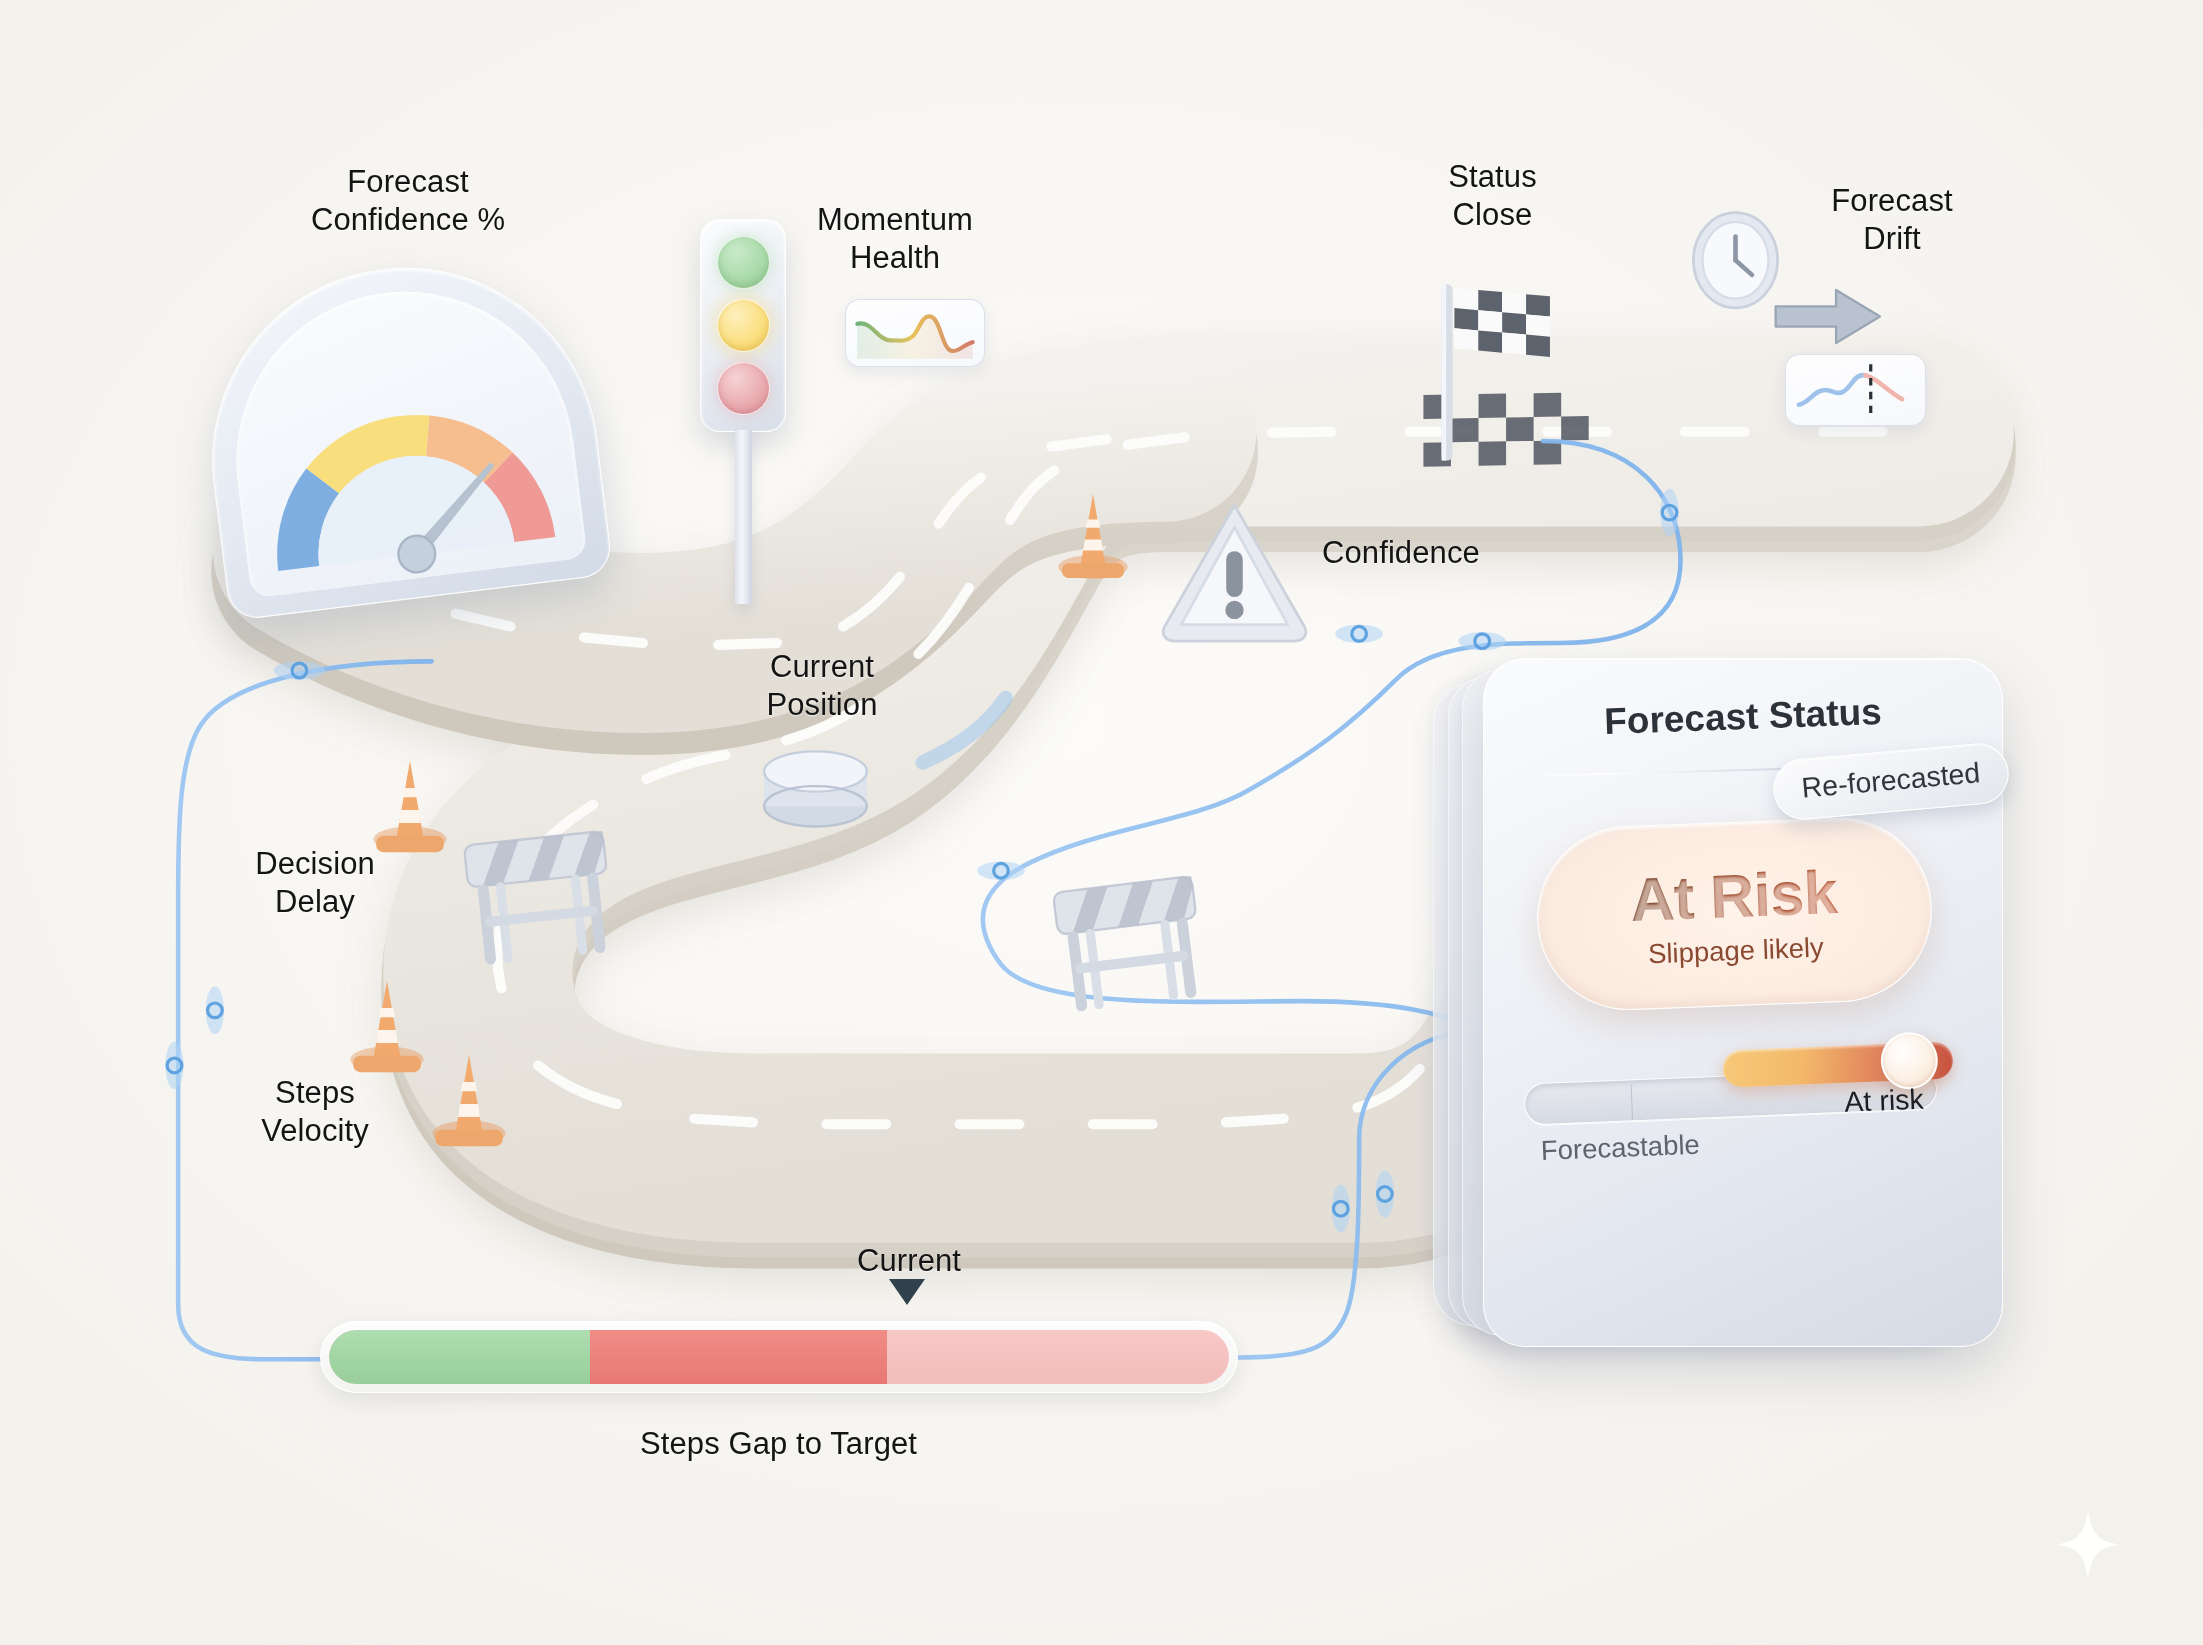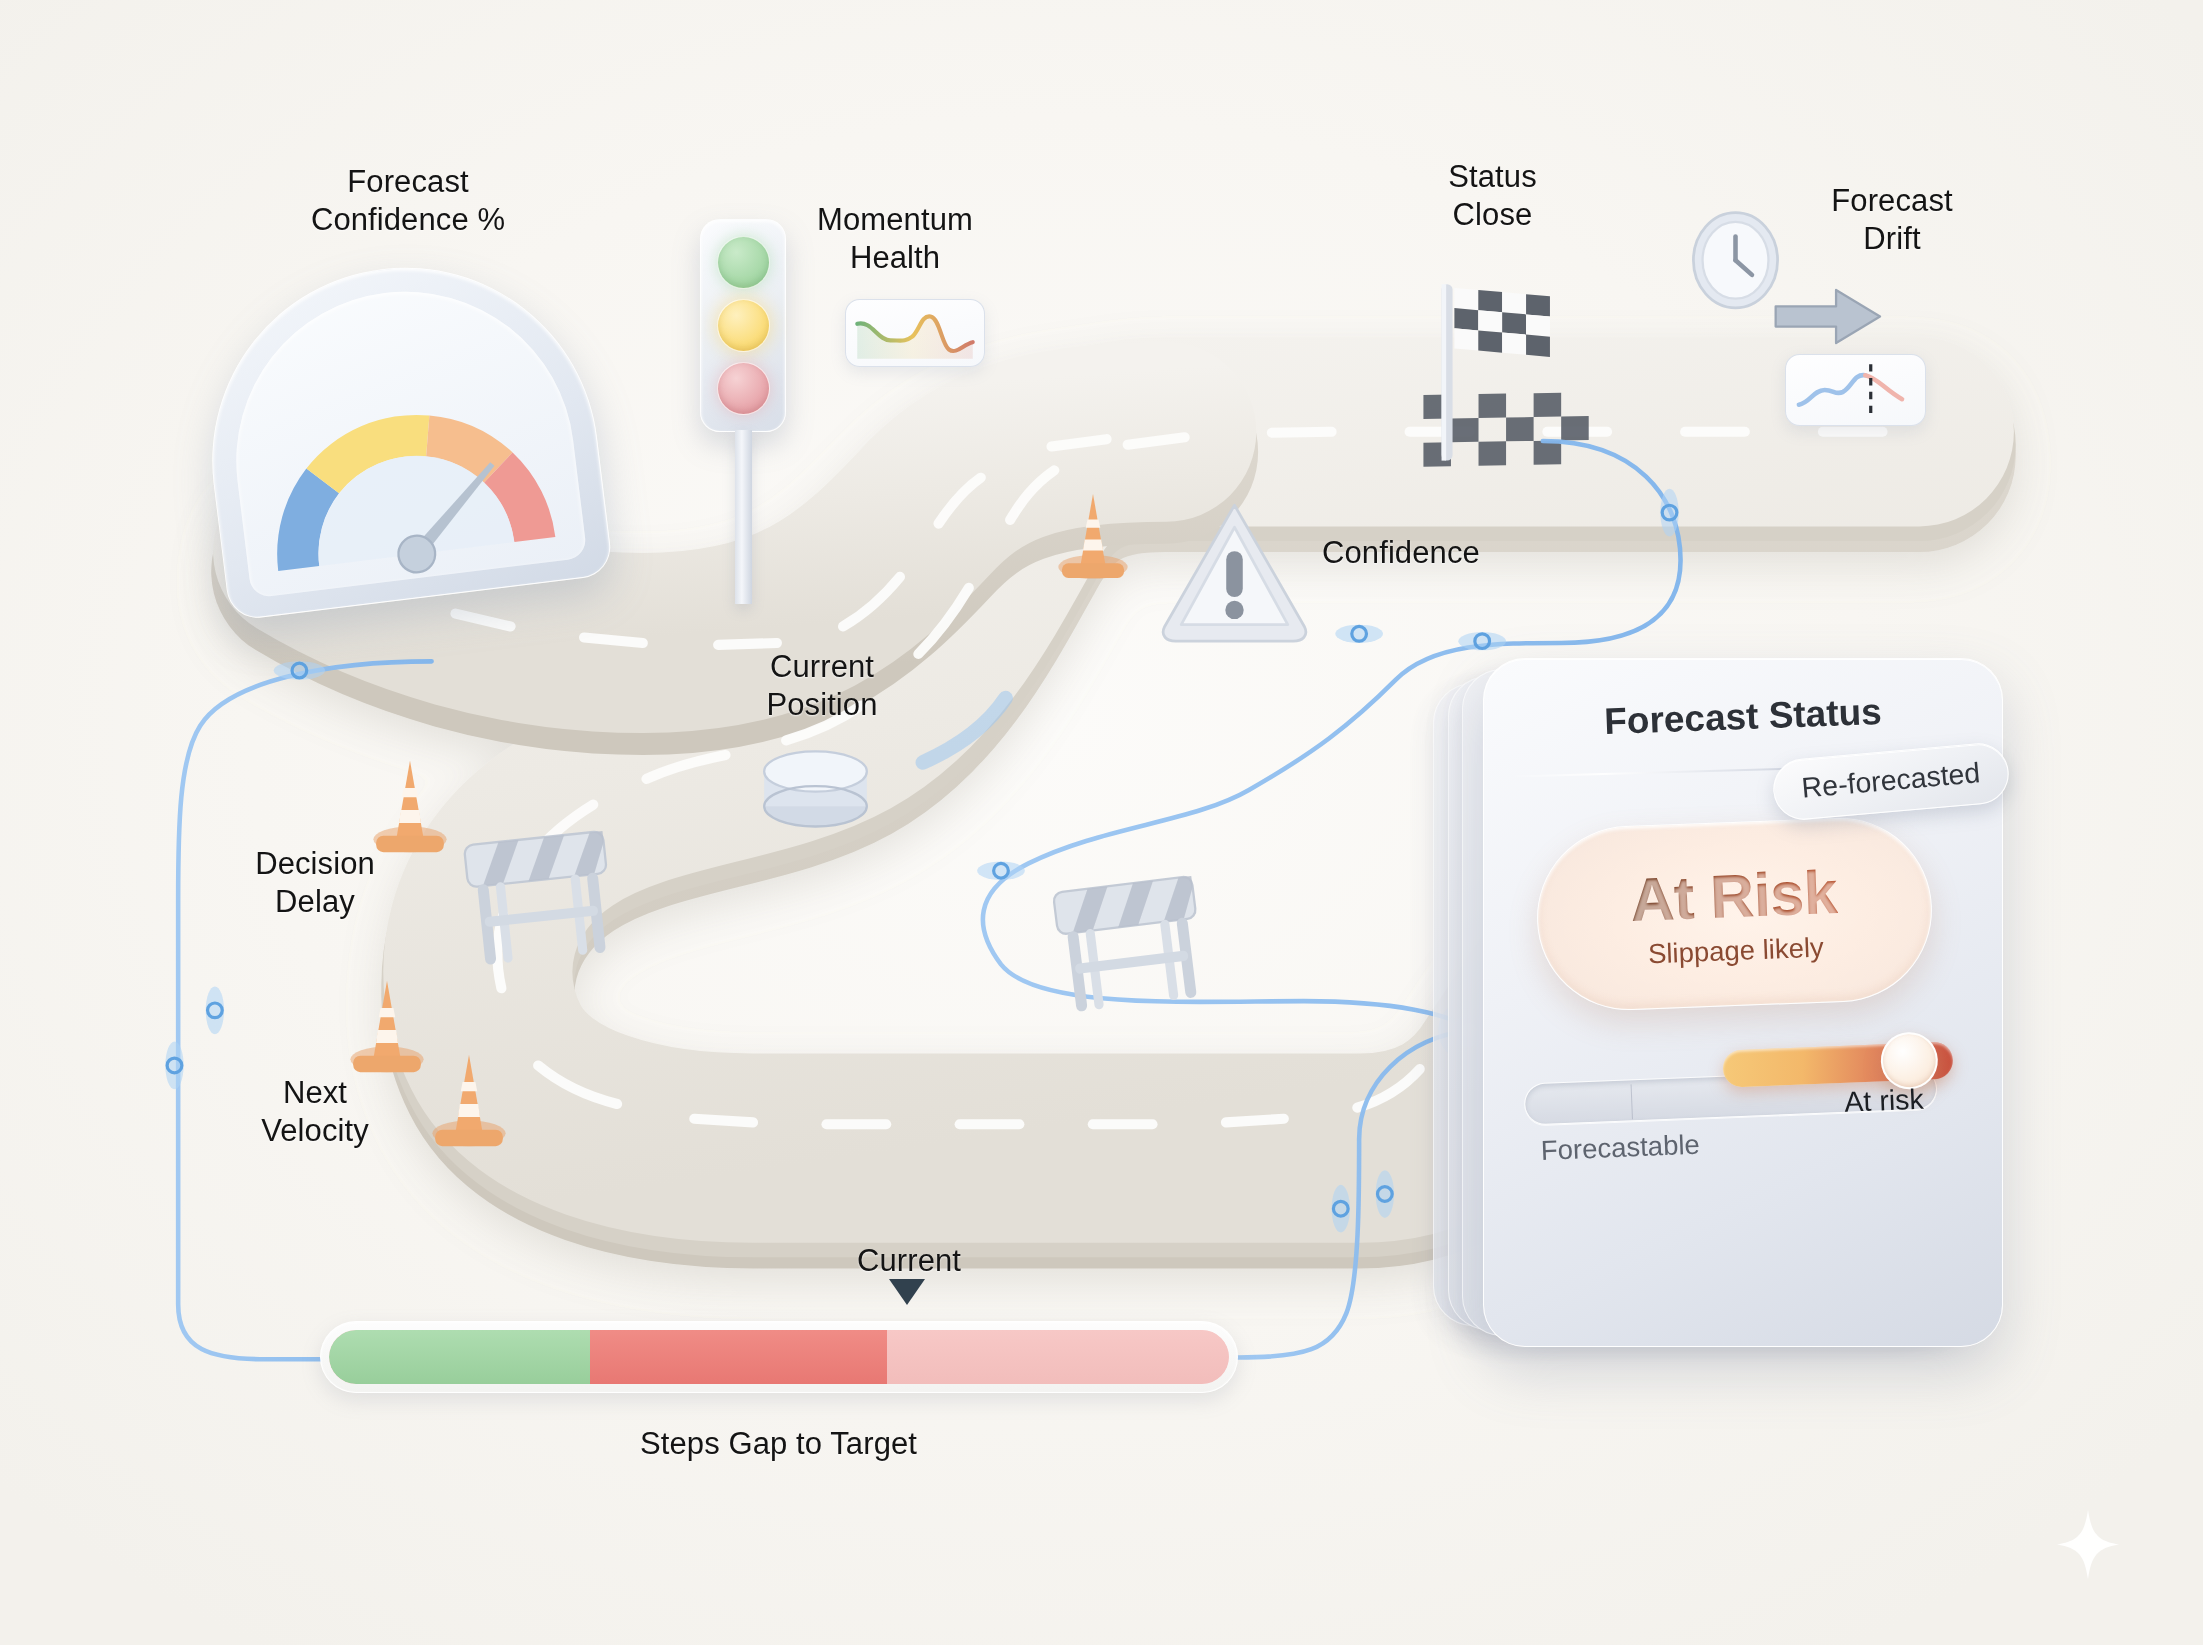--- a/index.html
+++ b/index.html
@@ -528,21 +528,21 @@
     <rect x="14" y="30" width="112" height="38" fill="#DDE4EE"></rect>
     <ellipse cx="70" cy="30" rx="56" ry="22" fill="#F1F5FA" stroke="#C5CEDC" stroke-width="2.5"></ellipse>
     <ellipse cx="70" cy="68" rx="56" ry="22" fill="none" stroke="#B9C3D2" stroke-width="2.5"></ellipse>
   </svg>
   <div class="label" style="left:707px; top:648px; width:230px;">Current
 Position</div>
 
 
   <div class="label" style="left:200px; top:845px; width:230px;">Decision
 Delay</div>
-  <div class="label" style="left:200px; top:1074px; width:230px;">Next
+  <div class="label" style="left:200px; top:1074px; width:230px;">Steps
 Velocity</div>
 
   <div class="abs" id="forecast-card-stack">
     <div class="stack-layer sl1"></div>
     <div class="stack-layer sl2"></div>
     <div class="stack-layer sl3"></div>
 
     <div class="card-main">
       <div class="card-title">Forecast Status</div>
       <div class="card-divider"></div>

